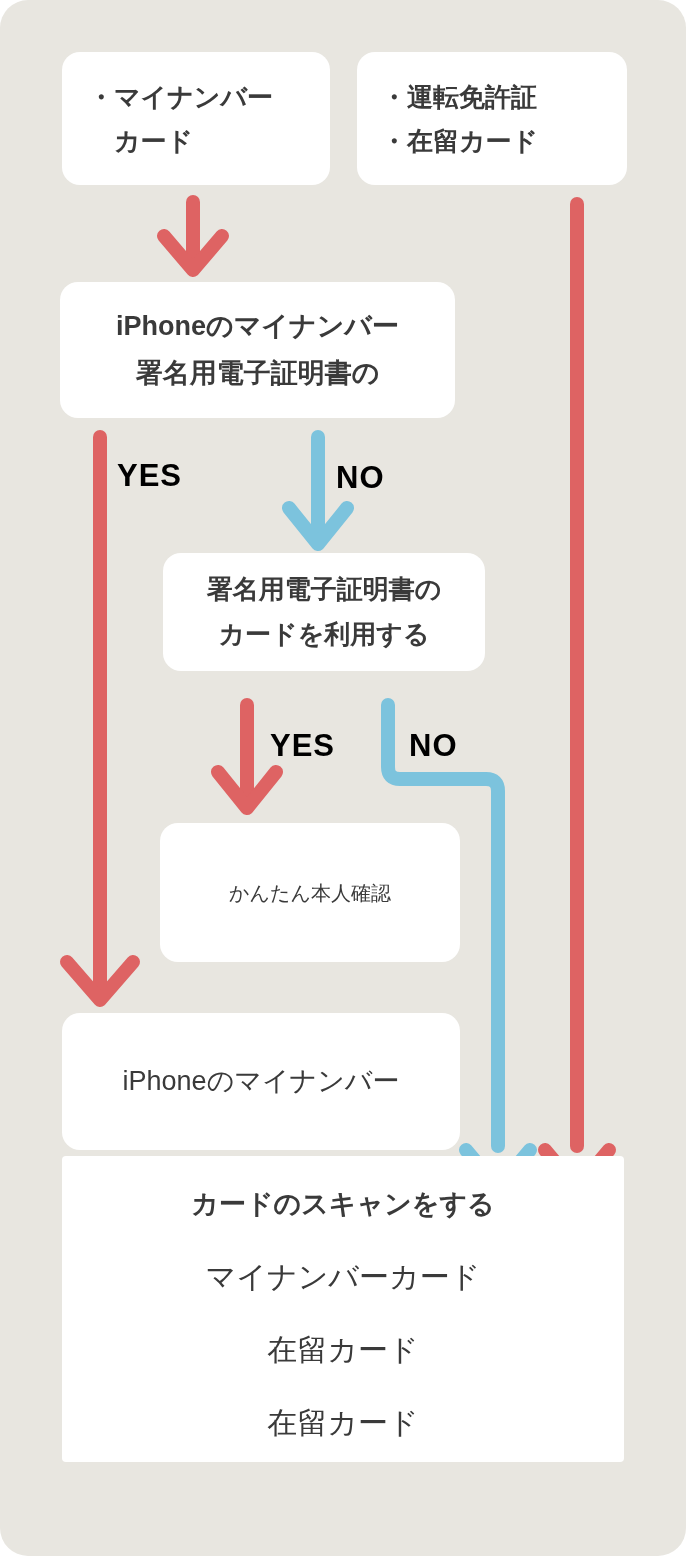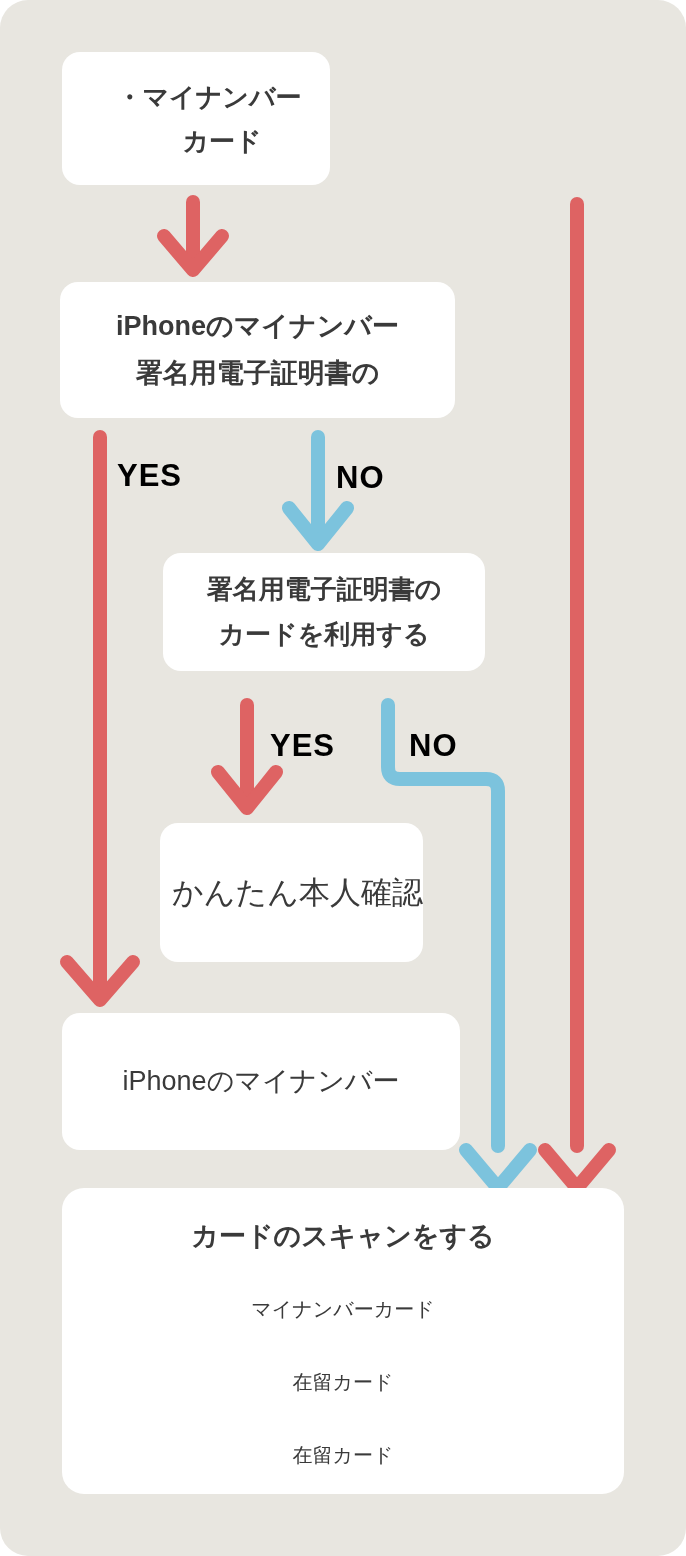--- a/index.html
+++ b/index.html
@@ -24,41 +24,41 @@
     border-radius:18px;
     color:#3a3a3a;
     display:flex;
     flex-direction:column;
     justify-content:center;
     box-sizing:border-box;
   }
   .node .line{display:block;}
   
   .node-mynumber{left:62px;top:52px;width:268px;height:133px;
-    padding-left:26px;font-weight:700;font-size:26px;line-height:44px;text-align:center;}
+    padding-left:26px;font-weight:700;font-size:26px;line-height:44px;text-align:left;}
   
   .node-license{left:357px;top:52px;width:270px;height:133px;
     padding-left:24px;font-weight:700;font-size:26px;line-height:44px;text-align:left;}
   
   .node-setup{left:60px;top:282px;width:395px;height:136px;
     font-weight:700;font-size:27px;line-height:47px;text-align:center;}
   
   .node-pin{left:163px;top:553px;width:322px;height:118px;
     font-weight:700;font-size:26px;line-height:45px;text-align:center;}
   
-  .node-easykyc{left:160px;top:823px;width:263px;height:139px;
-    font-weight:400;font-size:31px;line-height:40px;text-align:right;}
+  .node-easykyc{left:160px;top:823px;width:300px;height:139px;
+    font-weight:400;font-size:20px;line-height:40px;text-align:center;}
   
   .node-use{left:62px;top:1013px;width:398px;height:137px;
     font-weight:400;font-size:27px;line-height:47px;text-align:center;}
   
-  .node-scan{left:62px;top:1188px;width:562px;height:306px;
-    border-radius:22px;display:block;text-align:center;}
+  .node-scan{left:62px;top:1156px;width:562px;height:306px;
+    border-radius:4px;display:block;text-align:center;}
   .scan-title{margin-top:30px;font-weight:700;font-size:27px;line-height:36px;}
-  .scan-item{margin-top:37px;font-weight:400;font-size:20px;line-height:36px;}
+  .scan-item{margin-top:37px;font-weight:400;font-size:30px;line-height:36px;}
   
   .edge-label{
     position:absolute;
     font-weight:700;
     font-size:31px;
     color:#000000;
     letter-spacing:1px;
   }
   .label-setup-yes{left:117px;top:458px;}
   .label-setup-no{left:336px;top:460px;}
@@ -93,20 +93,24 @@
       <path d="M388,705 L388,767 Q388,779 400,779 L486,779 Q498,779 498,791 L498,1146"></path>
       <path d="M466,1150 L498,1188 L530,1150"></path>
     </g>
   </svg>
 
   <div class="node node-mynumber">
     <span class="line">・マイナンバー</span>
     <span class="line">　カード</span>
   </div>
 
+  <div class="node node-license">
+    <span class="line">・運転免許証</span>
+    <span class="line">・在留カード</span>
+  </div>
 
   <div class="node node-setup">
     <span class="line">iPhoneのマイナンバー</span>
     <span class="line">署名用電子証明書の</span>
   </div>
 
   <div class="edge-label label-setup-yes">YES</div>
   <div class="edge-label label-setup-no">NO</div>
 
   <div class="node node-pin">

